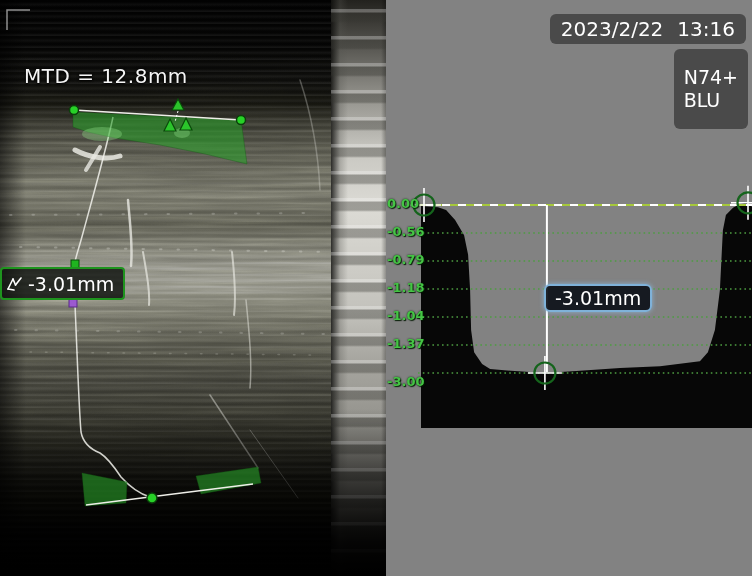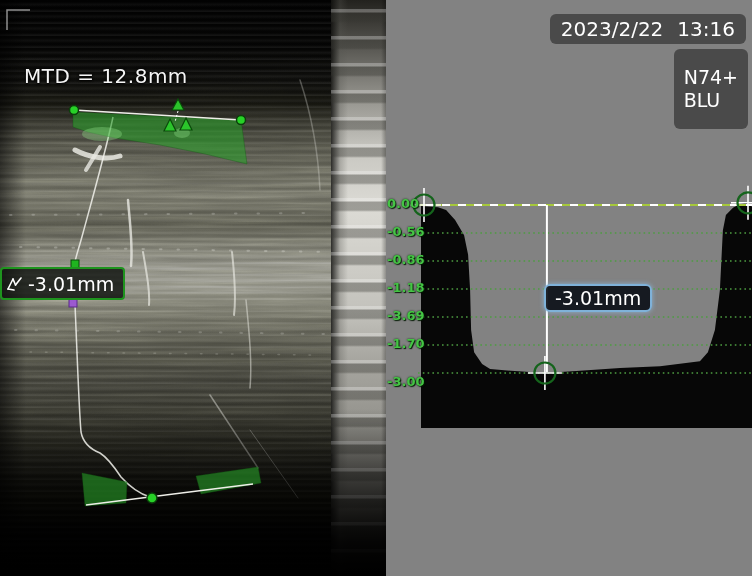--- a/index.html
+++ b/index.html
@@ -208,24 +208,24 @@
       </g>
       <g class="chart-marker" transform="translate(362.0,202.8)">
         <line x1="0" y1="-17" x2="0" y2="17" stroke="#fff" stroke-width="1.6"></line>
         <line x1="-17" y1="0" x2="17" y2="0" stroke="#fff" stroke-width="1.6"></line>
         <circle r="10.5" fill="none" stroke="#15641c" stroke-width="2.2"></circle>
       </g>
     </svg>
 
     <div class="tick-label" style="top:197px">0.00</div>
     <div class="tick-label" style="top:225px">-0.56</div>
-    <div class="tick-label" style="top:253px">-0.86</div>
+    <div class="tick-label" style="top:253px">-0.79</div>
     <div class="tick-label" style="top:281px">-1.18</div>
-    <div class="tick-label" style="top:309px">-3.69</div>
-    <div class="tick-label" style="top:337px">-1.70</div>
+    <div class="tick-label" style="top:309px">-1.04</div>
+    <div class="tick-label" style="top:337px">-1.37</div>
     <div class="tick-label" style="top:375px">-3.00</div>
 
     <div class="depth-badge-chart">-3.01mm</div>
 
     <div class="datetime-badge">
       <span class="date">2023/2/22</span><span class="time">13:16</span>
     </div>
 
     <div class="probe-badge">
       <div>N74+</div>

